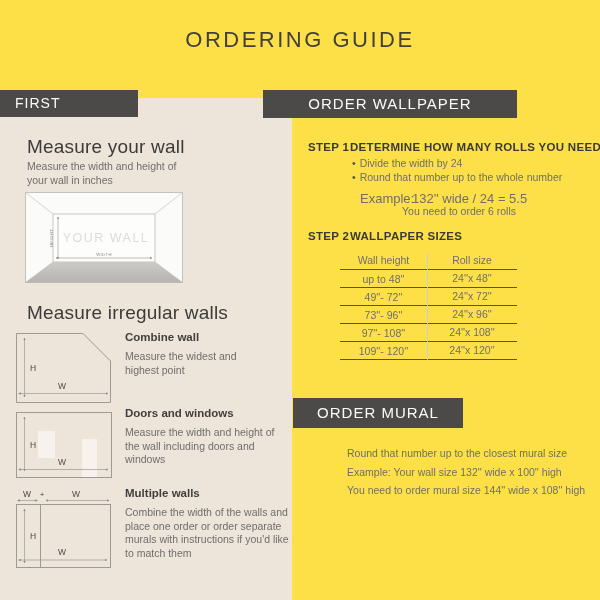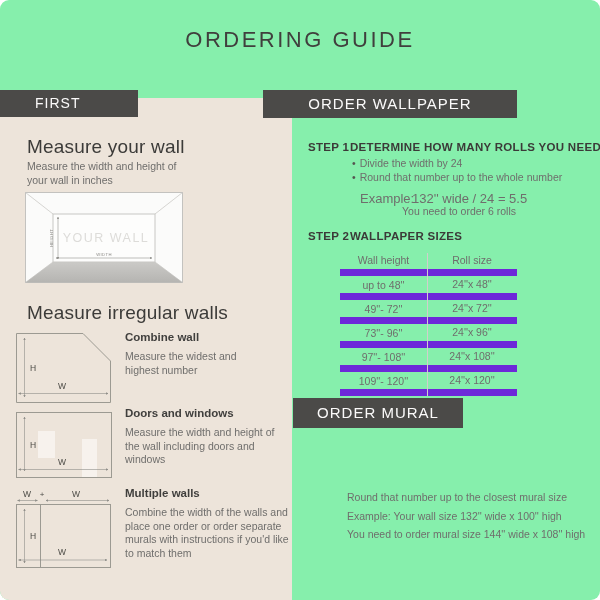--- a/index.html
+++ b/index.html
@@ -1,26 +1,26 @@
 <!DOCTYPE html>
 <html><head>
 <meta charset="utf-8">
 <style>
   html,body{margin:0;padding:0;background:#ffffff;}
-  .canvas{position:relative;width:600px;height:600px;background:#86efac;overflow:hidden;
-          font-family:"Liberation Sans", sans-serif;border-radius:9px;}
+  .canvas{position:relative;width:600px;height:600px;background:#fde047;overflow:hidden;
+          font-family:"Liberation Sans", sans-serif;}
 
   .page-title{position:absolute;top:27px;left:0;width:600px;text-align:center;
               font-size:22px;letter-spacing:2.5px;color:#403f3d;font-weight:400;}
 
   .left-panel{position:absolute;left:0;top:98px;width:292px;height:502px;background:#ede4da;}
 
   .bar{position:absolute;background:#4b4a48;color:#fbfafa;letter-spacing:1px;}
   .bar-first{left:0;top:90px;width:138px;height:27px;line-height:27px;
-             padding-left:35px;box-sizing:border-box;font-size:14px;}
+             padding-left:15px;box-sizing:border-box;font-size:14px;}
   .bar-wallpaper{left:263px;top:90px;width:254px;height:28px;line-height:28px;
                  text-align:center;font-size:15px;}
   .bar-mural{left:293px;top:398px;width:170px;height:30px;line-height:30px;
              text-align:center;font-size:15px;}
 
   .h2{position:absolute;margin:0;font-size:19px;color:#3c3b39;font-weight:400;letter-spacing:0.2px;}
   #mw-h{left:27px;top:136px;}
   #irr-h{left:27px;top:302px;}
 
   .body-text{color:#6f6e6c;font-size:10.5px;line-height:13.5px;}
@@ -47,30 +47,30 @@
   .bullets{position:absolute;left:352px;top:156px;margin:0;padding:0;list-style:none;
            font-size:10.5px;color:#6f6e6c;}
   .bullets li{line-height:14px;white-space:nowrap;}
   .bdot{color:#55544f;margin-right:4px;}
 
   .example{position:absolute;left:360px;top:191px;font-size:13px;color:#6f6e6c;white-space:nowrap;}
   .example-label{display:inline-block;width:52px;}
   .example-result{position:absolute;left:402px;top:205px;font-size:10.5px;color:#6f6e6c;white-space:nowrap;}
 
   .wtable{position:absolute;left:340px;top:251px;width:177px;font-size:10.5px;color:#6f6e6c;}
-  .trow{display:flex;align-items:center;border-bottom:7px solid #6d28d9;}
+  .trow{display:flex;align-items:center;border-bottom:1px solid #6d28d9;}
   .trow.thead{height:18px;}
   .trow.tdata{height:17px;}
   .trow.tlast{height:auto;min-height:30px;padding:2px 0;}
   .tc1{width:87px;text-align:center;}
   .tc2{width:90px;text-align:center;line-height:13px;}
   .vdiv{position:absolute;left:87px;top:2px;bottom:0;width:1px;background:#d1cfcc;}
 
   .mural-text{position:absolute;left:347px;top:444px;font-size:10.5px;color:#6f6e6c;
-              line-height:18.5px;white-space:nowrap;margin-top:44px;}
+              line-height:18.5px;white-space:nowrap;}
 </style>
 </head>
 <body>
 
 <div class="canvas">
 
   <div class="page-title">ORDERING GUIDE</div>
 
   <div class="left-panel"></div>
 
@@ -114,21 +114,21 @@
       </marker>
     </defs>
     <polygon points="0.5,0.5 67,0.5 94.5,28 94.5,69.5 0.5,69.5" fill="none" stroke="#9c9a92"></polygon>
     <line x1="8.5" y1="5" x2="8.5" y2="64" stroke="#8f8e89" stroke-width="0.6" marker-start="url(#as)" marker-end="url(#as)"></line>
     <text x="14" y="38" font-size="8.5" fill="#4c4b46">H</text>
     <line x1="2.5" y1="60.5" x2="92" y2="60.5" stroke="#8f8e89" stroke-width="0.6" marker-start="url(#as)" marker-end="url(#as)"></line>
     <text x="46" y="56" text-anchor="middle" font-size="8.5" fill="#4c4b46">W</text>
   </svg>
   <div class="sub" id="sloped-sub">
     <h3>Combine wall</h3>
-    <p class="body-text">Measure the widest and highest number</p>
+    <p class="body-text">Measure the widest and highest point</p>
   </div>
 
   <svg id="doors-svg" width="96" height="66" viewBox="0 0 96 66">
     <defs>
       <marker id="ad" viewBox="0 0 8 8" refX="7" refY="4" markerWidth="4.5" markerHeight="4.5" orient="auto-start-reverse">
         <path d="M0,0 L8,4 L0,8 z" fill="#8f8e89"></path>
       </marker>
     </defs>
     <rect x="0.5" y="0.5" width="95" height="65" fill="none" stroke="#9c9a92"></rect>
     <rect x="22" y="19" width="17" height="27" fill="#f7f2ed"></rect>

